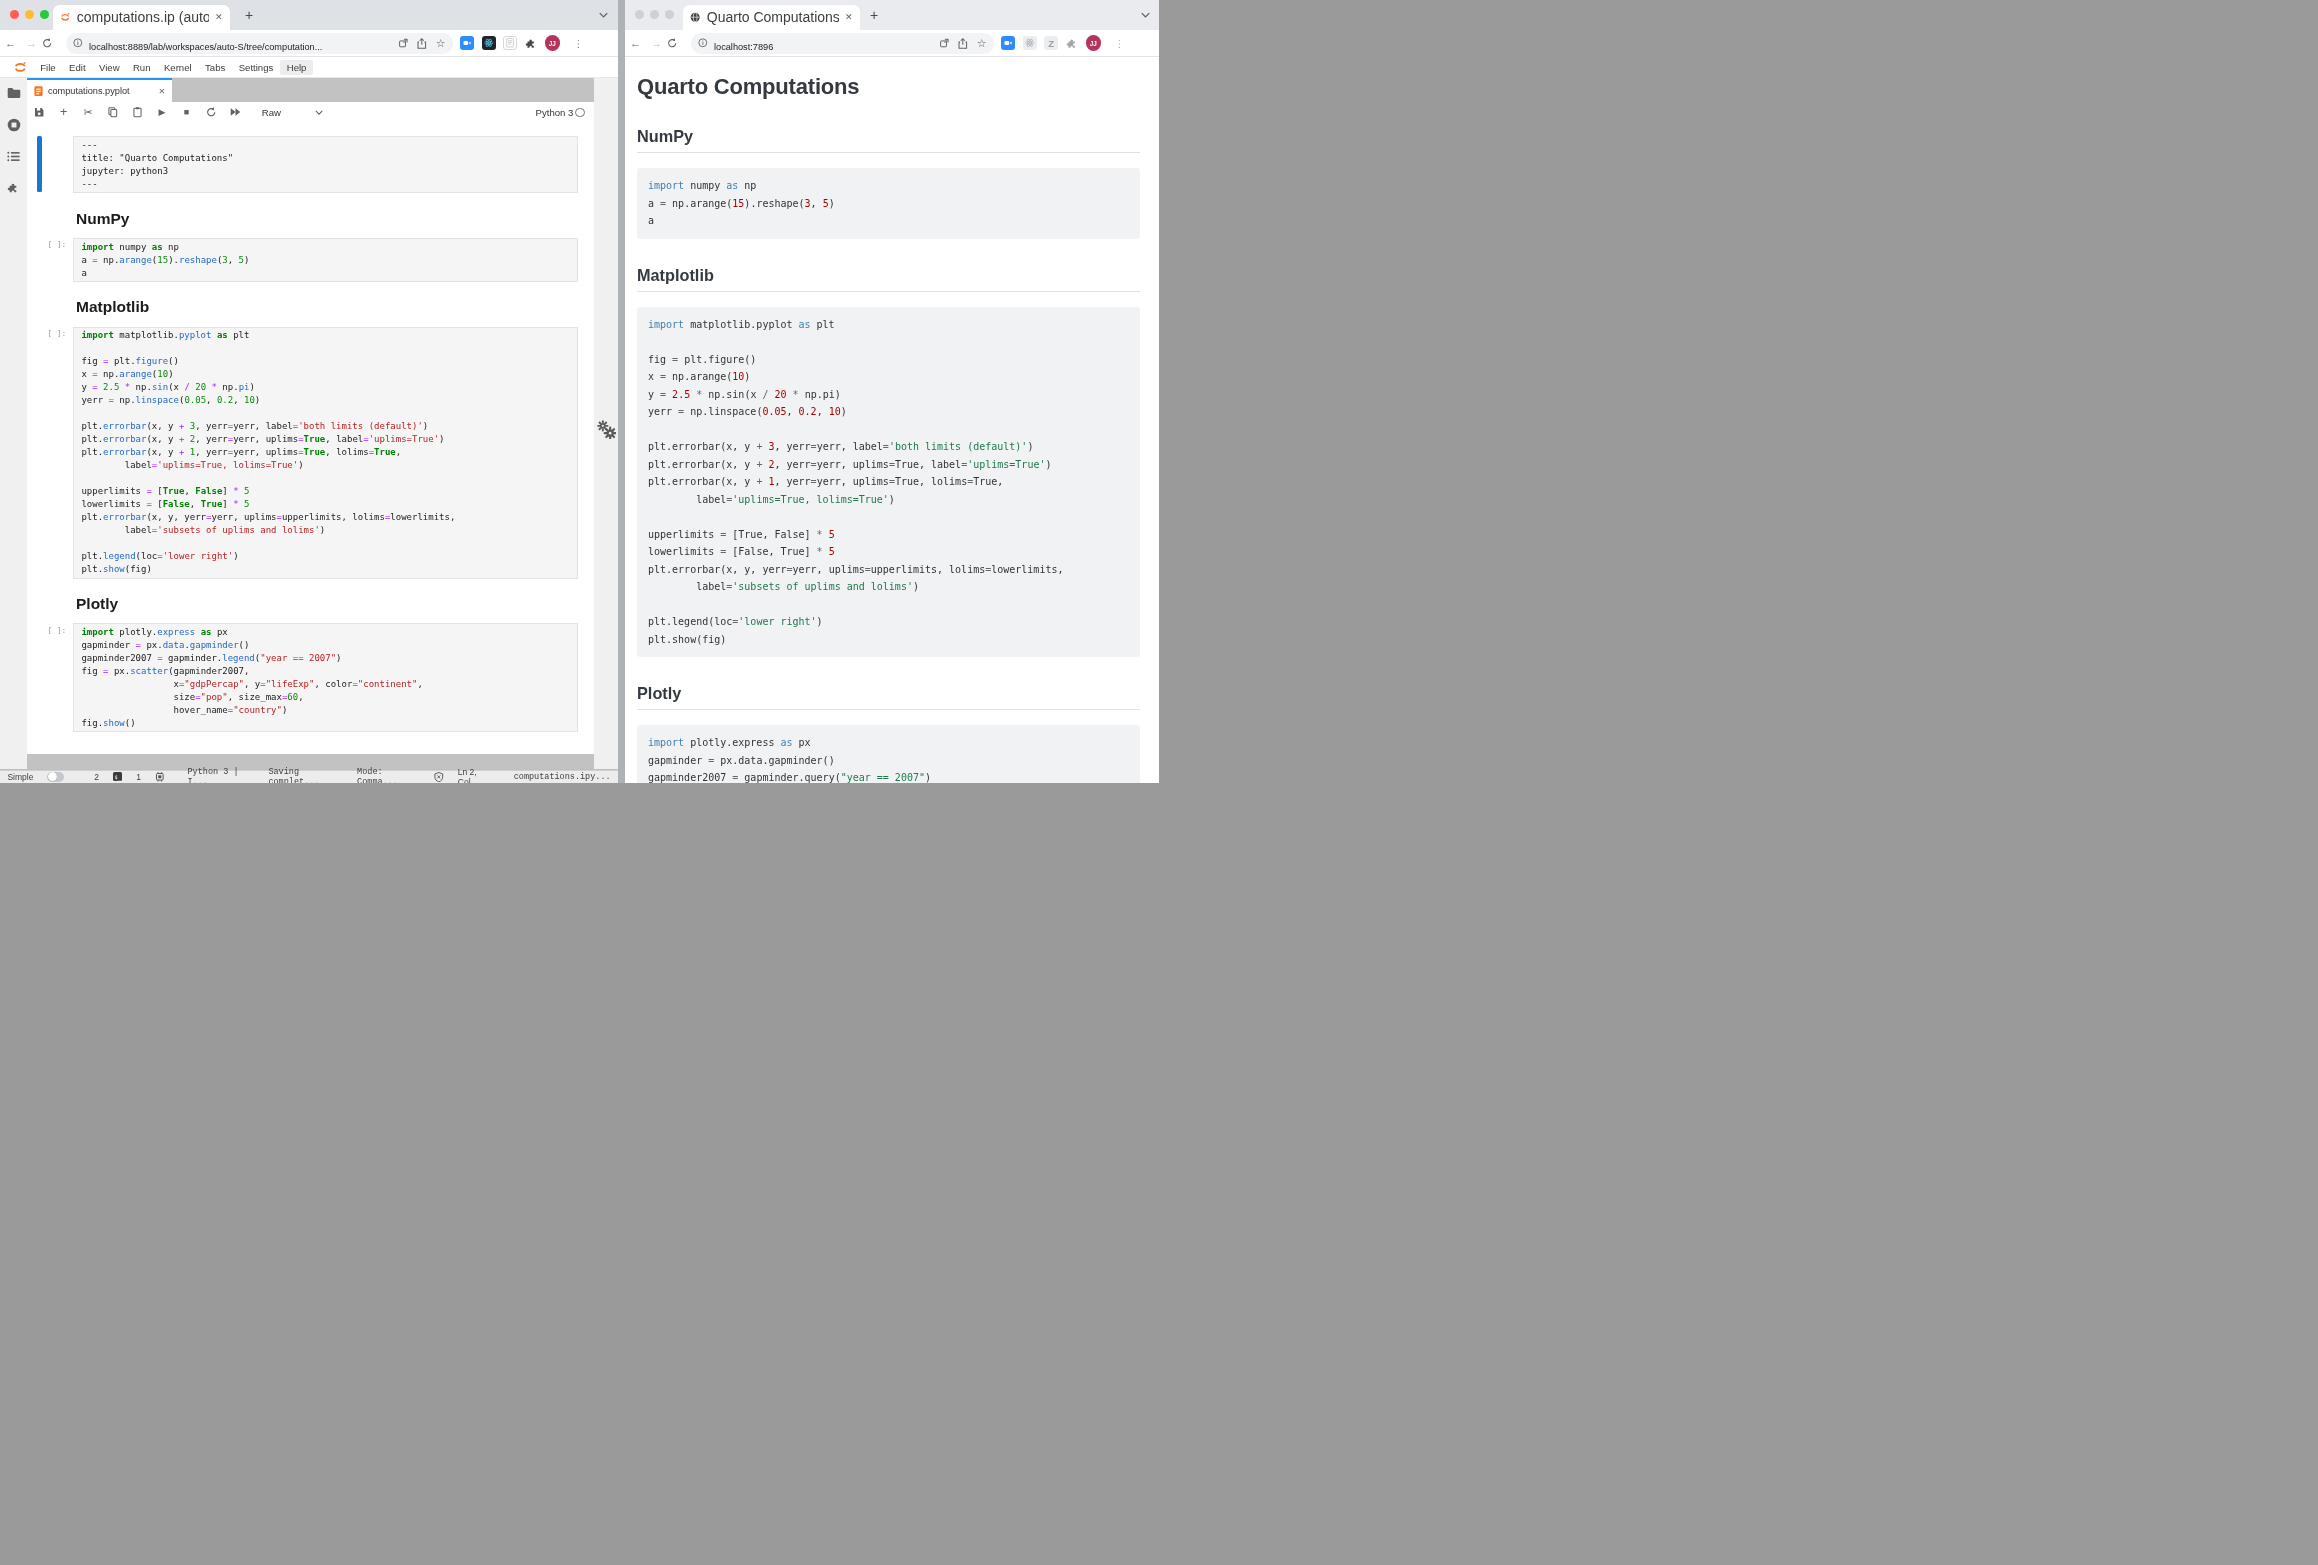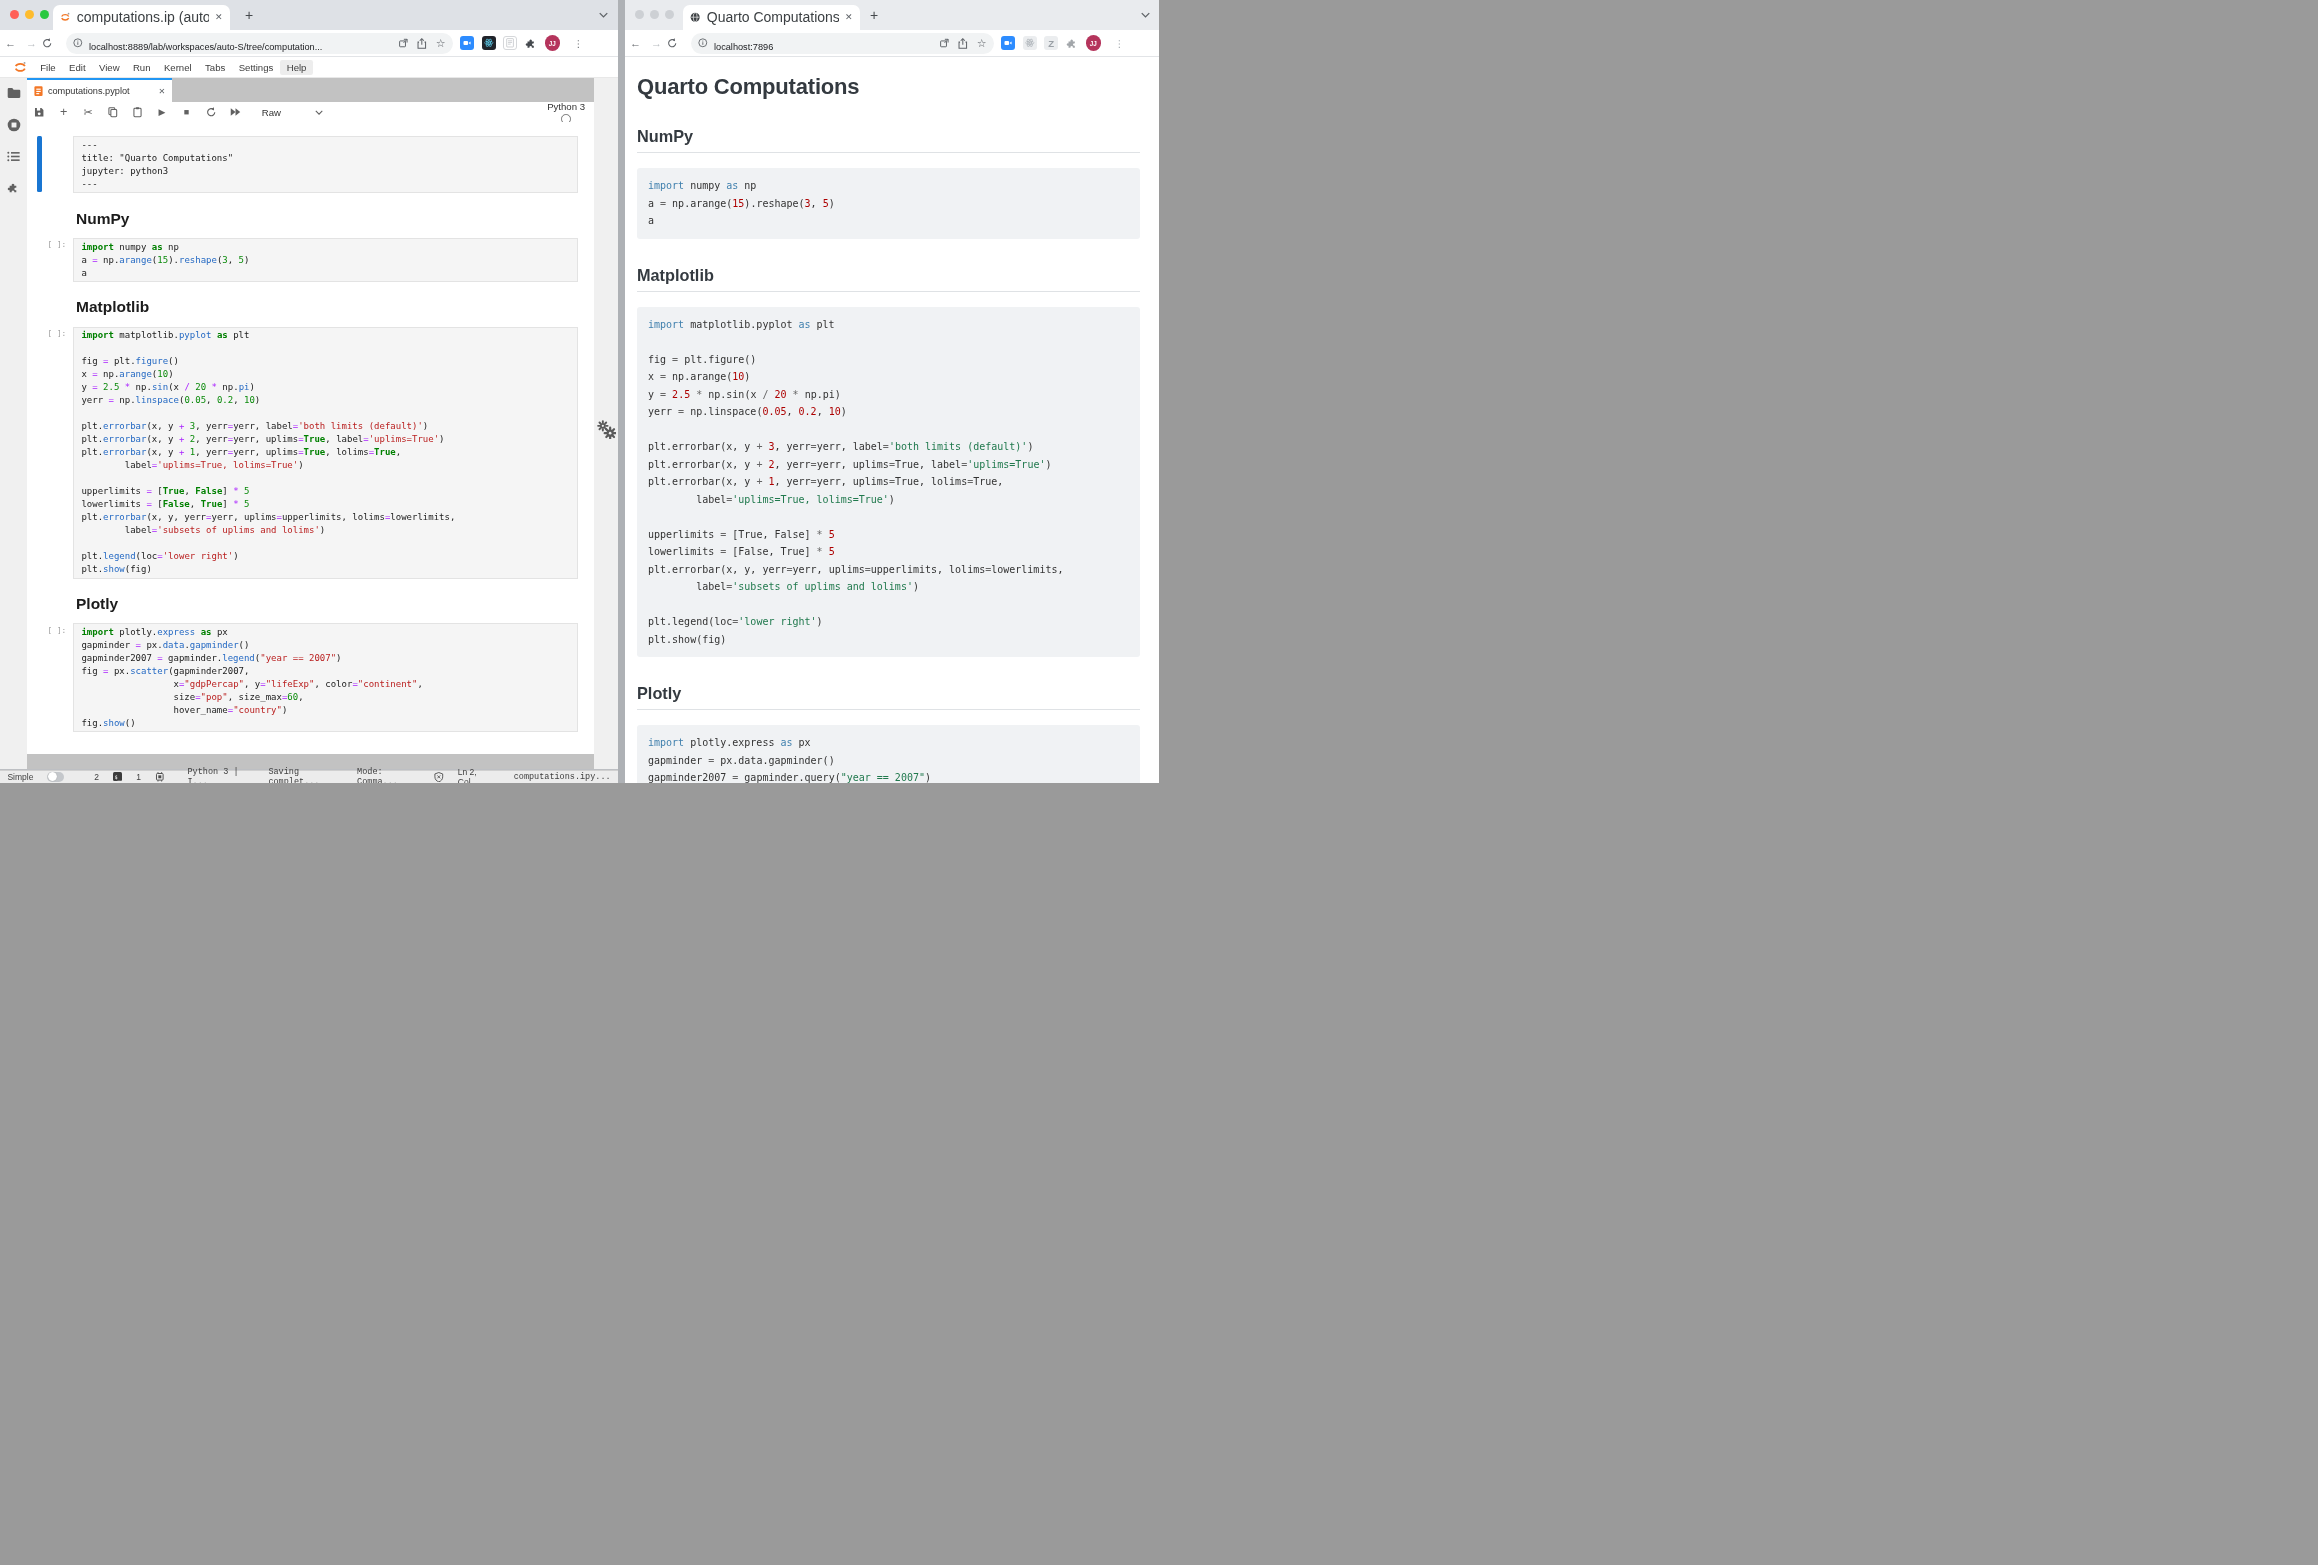--- a/index.html
+++ b/index.html
@@ -59,21 +59,21 @@
                  display:flex; justify-content:center; padding-top:10.4px; }
   .jl-tabbar { position:absolute; left:27px; top:0; right:24px; height:24px; background:#c2c2c2; }
   .nbtab { position:absolute; left:0; top:0; width:145px; height:24px; background:#fff;
            border-top:2.2px solid #2196f3; display:flex; align-items:center; padding:0 6.7px; gap:5.2px; }
   .nbtab-title { font-size:9.2px; color:#333; flex:1; white-space:nowrap; overflow:hidden; }
   .jl-toolbar { position:absolute; left:27px; top:24px; right:24px; height:21px; background:#fff;
                 border-bottom:0.7px solid #e0e0e0; display:flex; align-items:center; padding:0 6px; gap:12.6px; }
   .tbi { color:#616161; font-size:9.6px; width:12px; text-align:center; }
   .raw-select { display:flex; align-items:center; gap:34px; margin-left:7.4px; font-size:9.6px; color:#333; }
   .kernel-area { margin-left:auto; display:flex; align-items:center; gap:2px; font-size:9.6px; color:#333;
-                 padding-right:3px;flex-direction:column; }
+                 padding-right:3px; }
   .kcircle { width:9.6px; height:9.6px; border:1.5px solid #757575; border-radius:50%; }
   .nb-scroll { position:absolute; left:27px; top:44px; right:24px; bottom:15px; background:#fff;
                overflow:hidden; padding-top:14px; }
   .nb-band { position:absolute; left:27px; bottom:0; right:24px; height:15px; background:#c2c2c2; }
 
   .cell { position:relative; display:flex; margin-bottom:0; }
   .sel-bar { position:absolute; left:10.4px; top:0; bottom:1.5px; width:4.4px; border-radius:1.5px; background:#1976d2; }
   .prompt { width:46px; flex:none; text-align:right; padding-right:6.7px; padding-top:2.2px;
             font-family:"DejaVu Sans Mono", monospace; font-size:7.8px; color:#9e9e9e; }
   .cellbox { width:505px; background:#f5f5f5; border:0.7px solid #e3e3e3; padding:1.5px 7.4px; }

